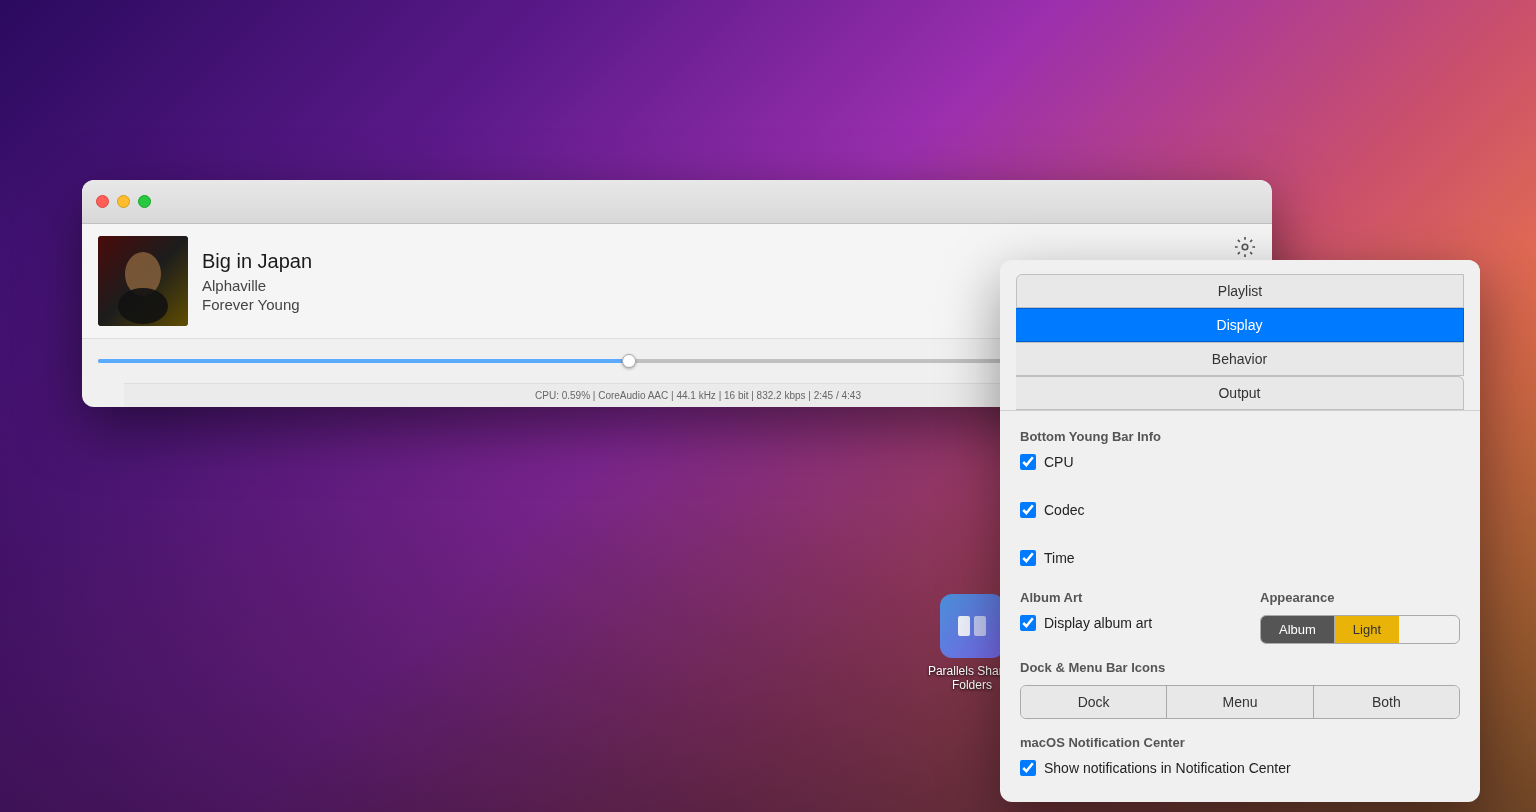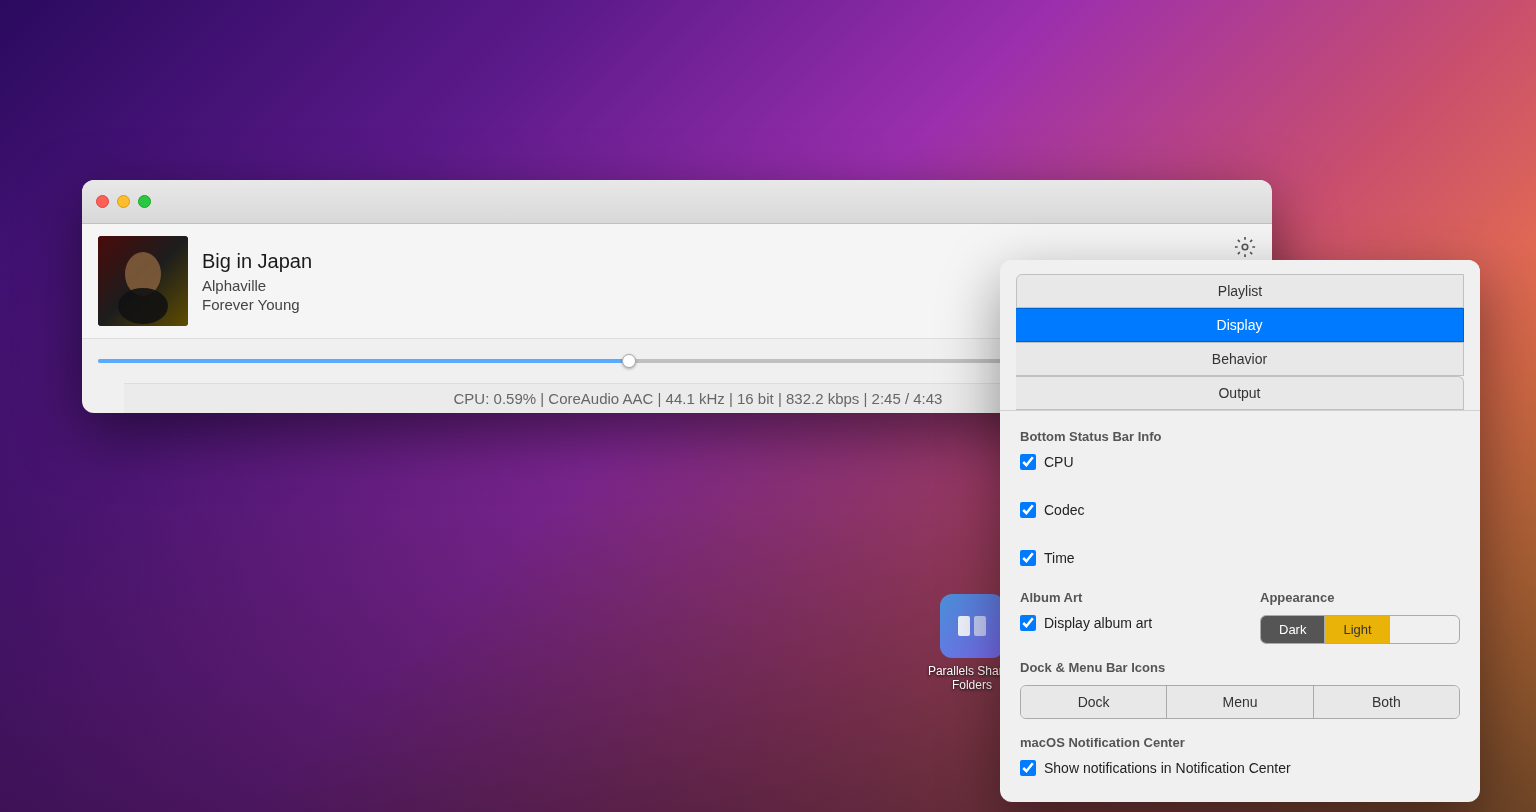--- a/index.html
+++ b/index.html
@@ -231,21 +231,21 @@
       padding: 4px;
       color: #555;
       font-size: 16px;
       display: flex;
       align-items: center;
       justify-content: center;
     }
 
     .status-bar {
       padding: 6px 16px;
-      font-size: 15px;
+      font-size: 10px;
       color: #666;
       background: #ebebeb;
       border-top: 1px solid #ddd;
       text-align: center;
       margin-left: 42px;
     }
 
     
     .settings-panel {
       position: absolute;
@@ -490,21 +490,21 @@
 
   <div class="settings-tabs">
     <button class="tab-btn">Playlist</button>
     <button class="tab-btn active">Display</button>
     <button class="tab-btn">Behavior</button>
     <button class="tab-btn">Output</button>
   </div>
 
   <div class="settings-body">
 
-    <div class="section-label">Bottom Status Bar Info</div>
+    <div class="section-label">Bottom Young Bar Info</div>
 
     <div class="checkboxes-inline">
       <div class="checkbox-row">
         <input type="checkbox" checked="" style="">
         <span class="checkbox-label">CPU</span>
       </div>
       <div class="checkbox-row">
         <input type="checkbox" checked="" style="">
         <span class="checkbox-label">Codec</span>
       </div>
@@ -520,21 +520,21 @@
         <div class="section-label">Album Art</div>
         <div class="checkbox-row">
           <input type="checkbox" checked="" style="">
           <span class="checkbox-label">Display album art</span>
         </div>
       </div>
 
       <div class="col-section">
         <div class="section-label">Appearance</div>
         <div class="appearance-toggle">
-          <button class="appearance-btn active">Dark</button>
+          <button class="appearance-btn active">Album</button>
           <button class="appearance-btn">Light</button>
         </div>
       </div>
     </div>
 
     <div class="section-label">Dock &amp; Menu Bar Icons</div>
     <div class="dock-menu-buttons">
       <button class="dock-btn">Dock</button>
       <button class="dock-btn">Menu</button>
       <button class="dock-btn">Both</button>

